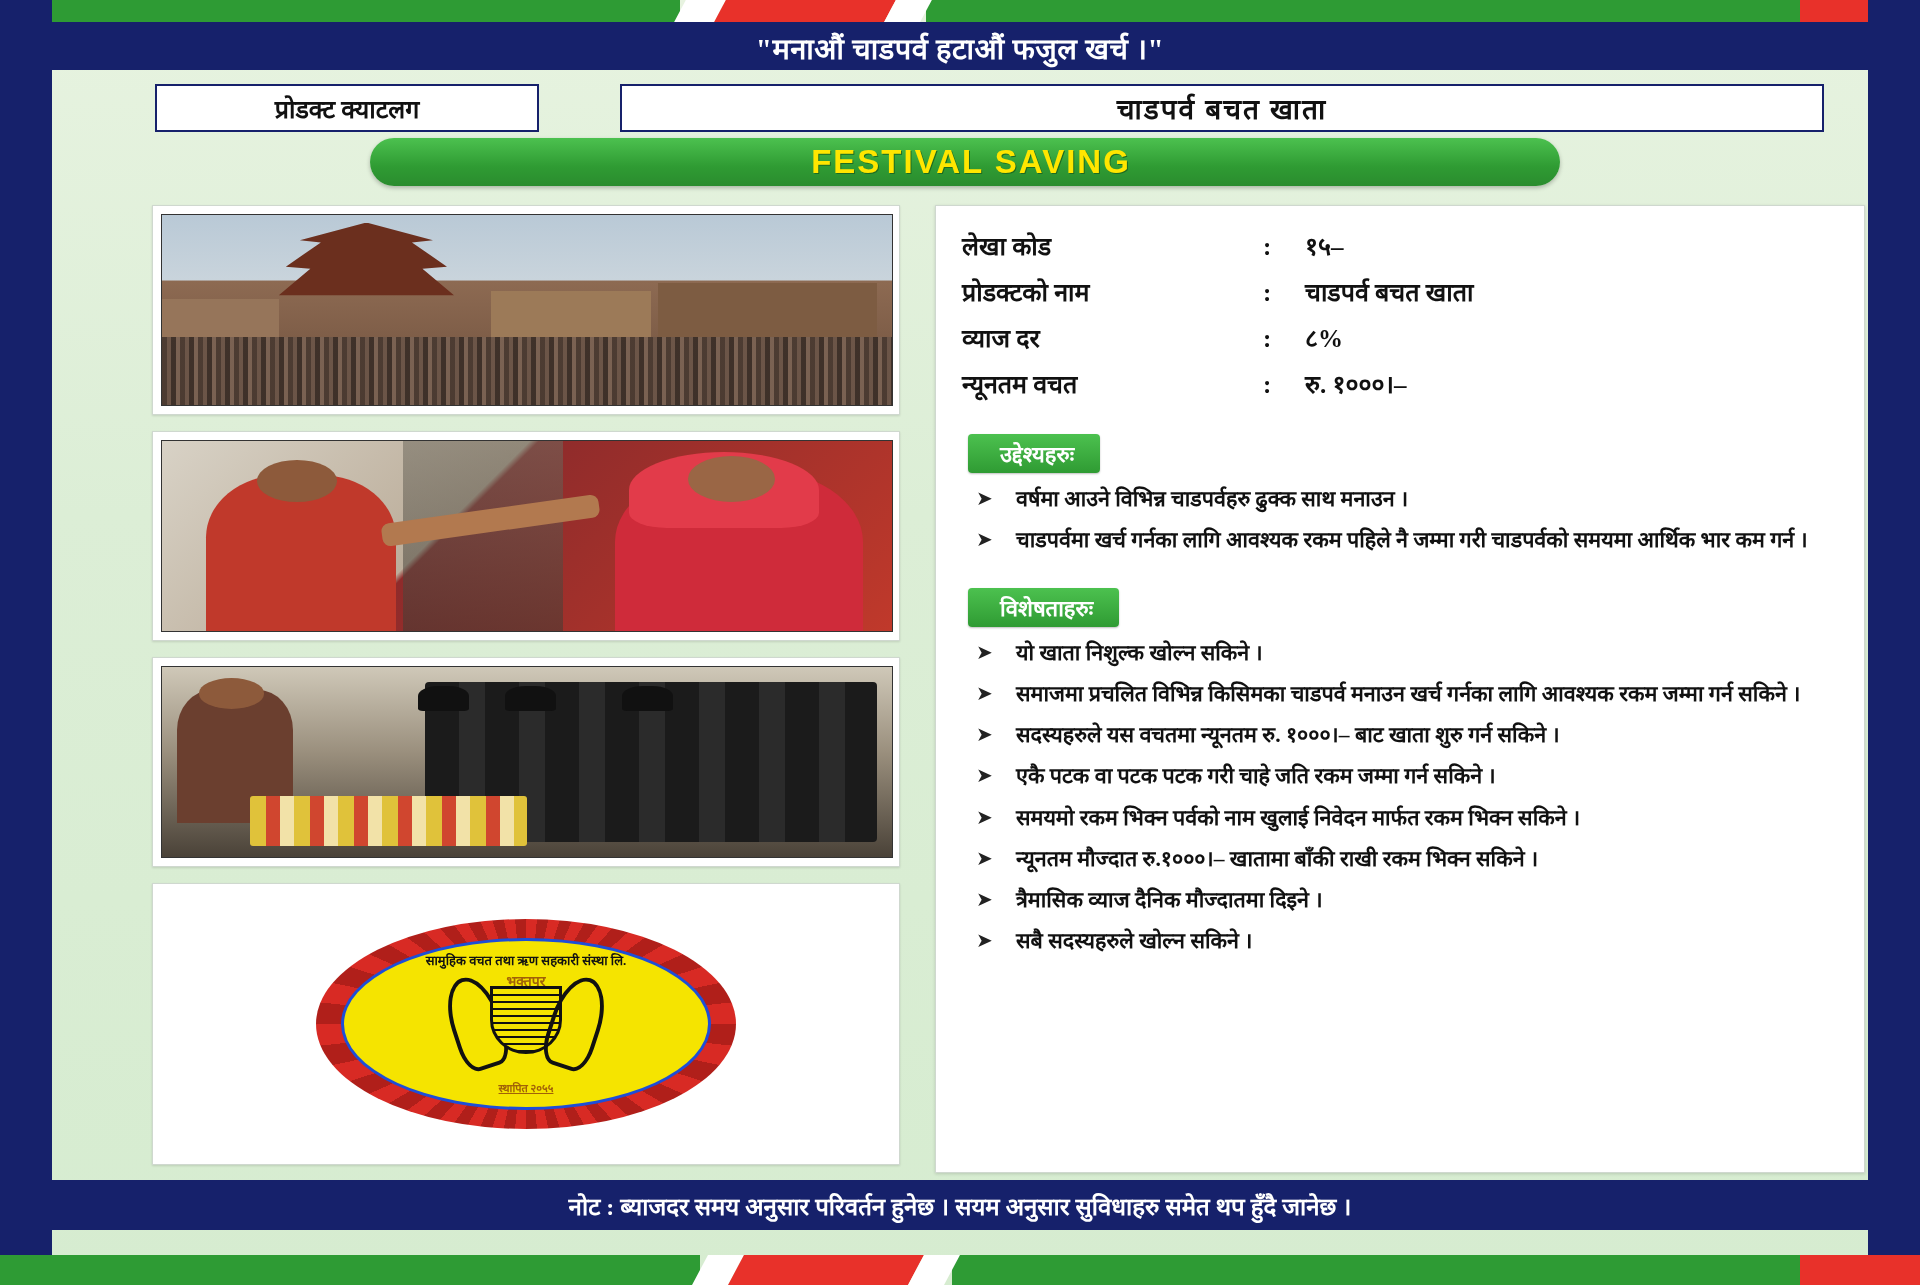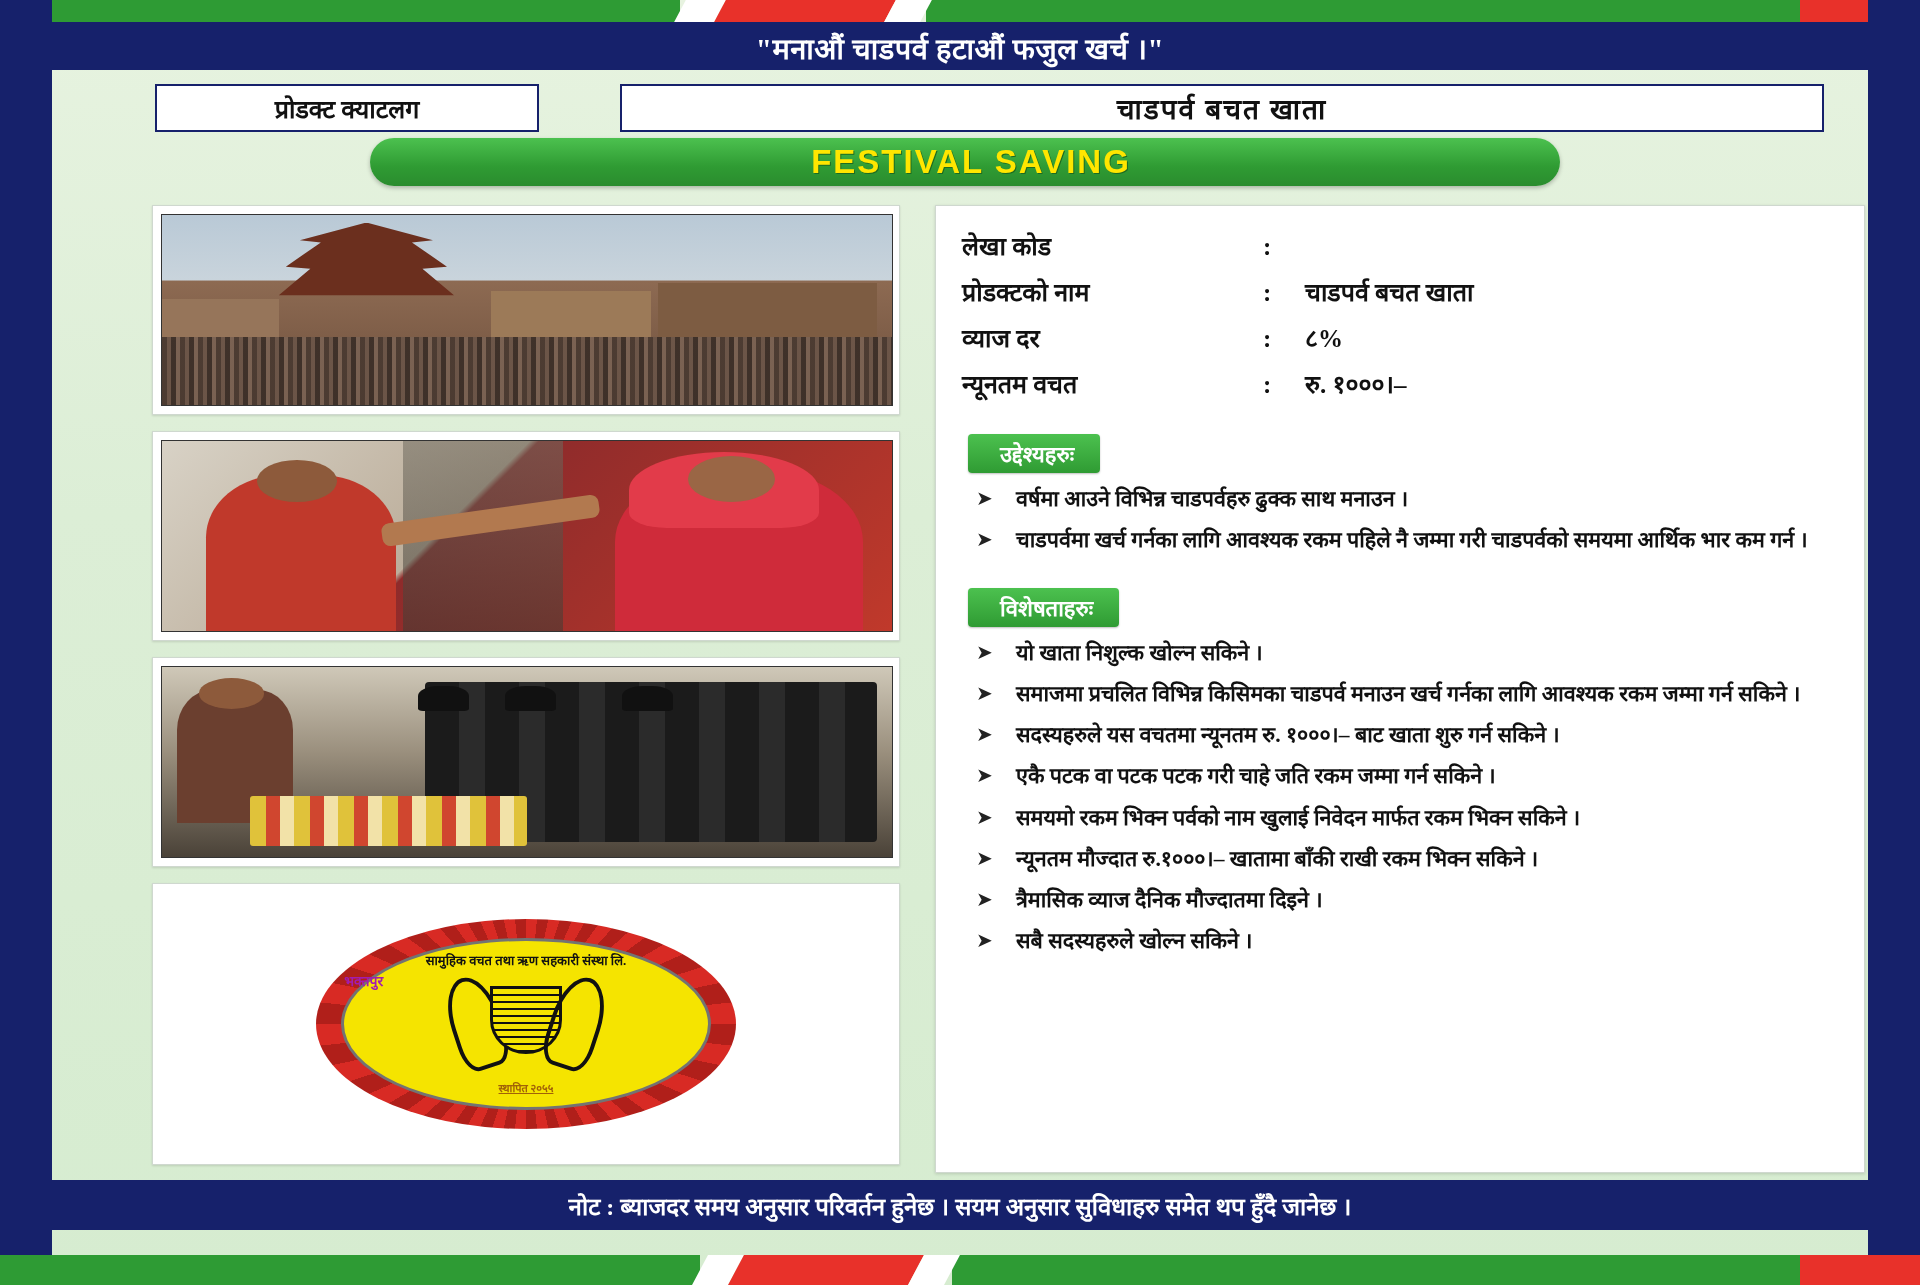--- a/index.html
+++ b/index.html
@@ -130,29 +130,29 @@
   .logo{
     position:relative;width:420px;height:210px;display:flex;align-items:center;justify-content:center;
   }
   .logo .ringnotch{
     position:absolute;inset:0;border-radius:50%;
     background:
       repeating-conic-gradient(#d82a24 0 6deg,#b01f1a 6deg 12deg);
   }
   .logo .inner{
     position:absolute;left:6%;top:9%;right:6%;bottom:9%;
-    border-radius:50%;background:#f5e400;border:3px solid #737373;
+    border-radius:50%;background:#f5e400;border:3px solid #1d4ed8;
     display:flex;align-items:center;justify-content:center;flex-direction:column;
   }
   .logo .txt-top{
     position:absolute;top:10px;width:100%;text-align:center;font-size:13px;color:#111;font-weight:bold;
     font-family:"Liberation Serif", serif;
   }
   .logo .txt-mid{
-    position:absolute;top:30px;width:100%;font-size:14px;color:#a21caf;font-weight:bold;
+    position:absolute;top:30px;width:100%;text-align:center;font-size:14px;color:#a16207;font-weight:bold;
     font-family:"Liberation Serif", serif;
   }
   .logo .txt-bot{
     position:absolute;bottom:12px;width:100%;text-align:center;font-size:11px;color:#a16207;font-weight:bold;
     font-family:"Liberation Serif", serif;
     text-decoration:underline;
   }
   .logo .hands{
     position:relative;width:150px;height:92px;
   }
@@ -298,20 +298,21 @@
       </div>
     </div>
 
   </div>
 
   <div class="right-panel">
 
     <div class="spec-row">
       <div class="spec-label">लेखा कोड</div>
       <div class="spec-colon">:</div>
+      <div class="spec-value">१५–</div>
     </div>
     <div class="spec-row">
       <div class="spec-label">प्रोडक्टको नाम</div>
       <div class="spec-colon">:</div>
       <div class="spec-value">चाडपर्व बचत खाता</div>
     </div>
     <div class="spec-row">
       <div class="spec-label">व्याज दर</div>
       <div class="spec-colon">:</div>
       <div class="spec-value">८%</div>

